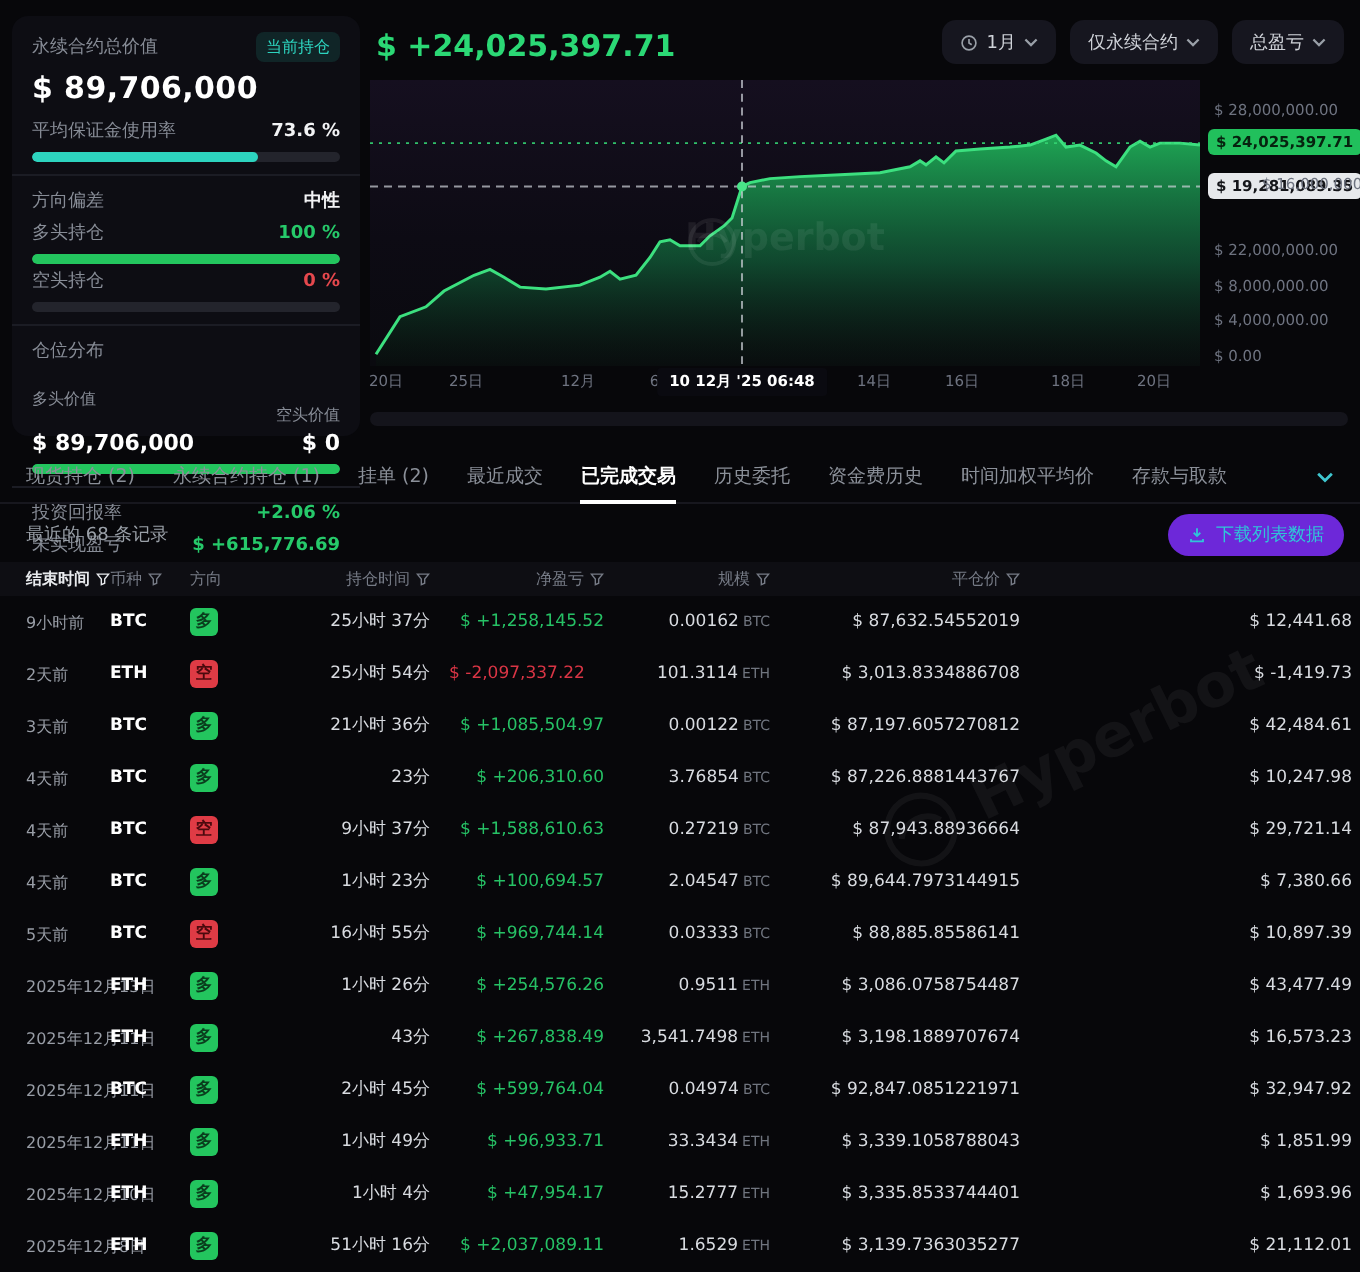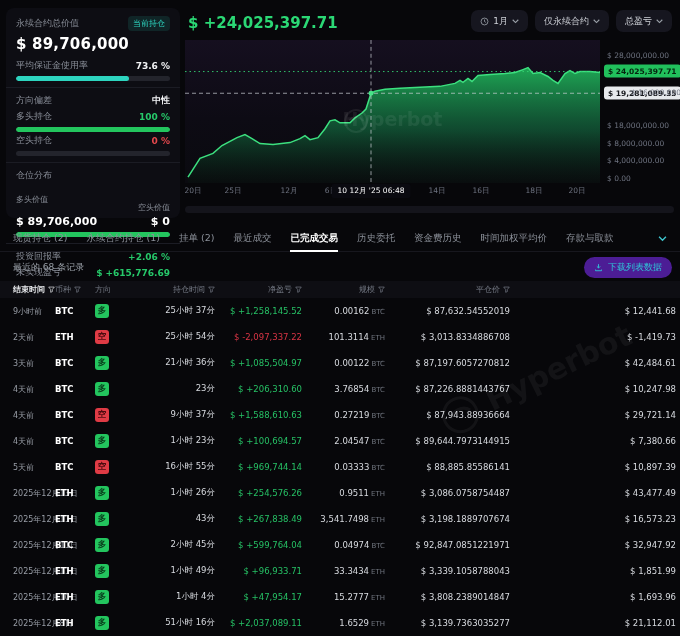--- a/index.html
+++ b/index.html
@@ -55,58 +55,58 @@
   .yaxis { position:absolute; left:601px; top:40px; width:79px; height:143px; font-size:7.5px; color:#6e7380; }
   .ylab { position:absolute; left:6px; transform:translateY(-50%); white-space:nowrap; }
   .ybadge {
     position:absolute; left:3px; transform:translateY(-50%); white-space:nowrap;
     font-size:7.5px; font-weight:bold; padding:2px 4px; border-radius:3px;
   }
   .ybadge.green { background:#21c05c; color:#06230f; }
   .ybadge.white { background:#e7e9ec; color:#15161a;text-align:right; }
   .xlabels { position:absolute; left:185px; top:186px; width:415px; height:16px; font-size:7.5px; color:#6e7380; }
   .xlab { position:absolute; transform:translateX(-50%); white-space:nowrap; }
-  .xlab.cross { color:#fff; font-weight:normal; background:#0a0a10; padding:2px 6px; border-radius:2px; top:-2px; }
+  .xlab.cross { color:#fff; font-weight:bold; background:#0a0a10; padding:2px 6px; border-radius:2px; top:-2px; }
   .scrollstrip { position:absolute; left:185px; top:206px; width:489px; height:7px; background:#14141b; border-radius:4px; }
 
   
   .tabs {
     position:absolute; left:0; top:226px; width:680px; height:26px;
     display:flex; align-items:stretch; gap:19px; padding:0 13px;
     border-bottom:1px solid #17171e; font-size:9.5px; color:#8b9099;
   }
   .tab { display:flex; align-items:center; position:relative; cursor:pointer; white-space:nowrap; }
   .tab.active { color:#fff; font-weight:bold; }
   .tab.active::after { content:""; position:absolute; left:0; right:0; bottom:-1px; height:2px; background:#fff; }
   .tabchev { margin-left:auto; display:flex; align-items:center; color:#3fc6cf; }
 
   
   .recordsbar { position:absolute; left:13px; right:8px; top:256px; height:22px; display:flex; justify-content:space-between; align-items:center; }
   .summary { font-size:9px; color:#9aa0a8; }
   .dl {
-    display:flex; align-items:center; gap:5px; background:#4c1d95; color:#2fc6d8;
+    display:flex; align-items:center; gap:5px; background:#6d28d9; color:#2fc6d8;
     border-radius:12px; padding:4px 10px; font-size:9px; cursor:pointer;
   }
 
   
   .gridcols { display:grid; grid-template-columns:42px 40px 30px 90px 87px 83px 125px 166px; padding:0 4px 0 13px; align-items:center; }
   .thead { position:absolute; left:0; top:281px; width:680px; height:17px; background:#0e0e13; font-size:8px; color:#767b86; }
   .th { display:flex; align-items:center; gap:3px; white-space:nowrap; }
   .th.r { justify-content:flex-end; }
   .th.sorted { color:#e8eaed; font-weight:bold; }
   .tbody { position:absolute; left:0; top:298px; width:680px; bottom:0; overflow:hidden; }
   .tr { height:26px; font-size:8.5px; }
   .c { white-space:nowrap; }
   .c.r { text-align:right; }
   .cell-time { color:#989da6; font-size:8px; }
   .cell-coin { color:#fff; font-weight:bold; }
   .badge { display:inline-flex; width:14px; height:14px; align-items:center; justify-content:center; border-radius:3px; font-size:8.5px; font-weight:bold; }
   .badge.long { background:#23c55e; color:#0a3d1d; }
   .badge.short { background:#df3b45; color:#4b0a0e; }
-  .cell-pnl.pos { color:#26c165; } .cell-pnl.neg { color:#d93545; }
+  .cell-pnl.pos { color:#26c165; } .cell-pnl.neg { color:#d93545;text-align:center; }
   .cell-dur,.cell-price,.cell-fee,.cell-size { color:#d8dbe0; }
   .unit { color:#70757f; font-size:7px; margin-left:2px; }
   .wm-table {
     position:absolute; right:40px; top:60px; transform:rotate(-26deg);
     display:flex; align-items:center; gap:10px; color:rgba(255,255,255,.05);
     font-size:30px; font-weight:bold; pointer-events:none;
   }
 </style>
 </head>
 <body>
@@ -218,21 +218,21 @@
       </svg>
     <span>Hyperbot</span>
   </div>
 </div>
 
 <div class="yaxis">
   <span class="ylab" style="top:15px;">$ 28,000,000.00</span>
   <span class="ybadge green" style="top:31px;">$ 24,025,397.71</span>
   <span class="ybadge white" style="top:53px;">$ 19,281,089.35</span>
   <span class="ylab" style="top:52px;margin-left:24px;">$ 16,000,000.00</span>
-  <span class="ylab" style="top:85px;">$ 18,000,000.00</span>
+  <span class="ylab" style="top:85px;">$ 22,000,000.00</span>
   <span class="ylab" style="top:103px;text-align:center;">$ 8,000,000.00</span>
   <span class="ylab" style="top:120px;">$ 4,000,000.00</span>
   <span class="ylab" style="top:138px;">$ 0.00</span>
 </div>
 
 <div class="xlabels">
   <span class="xlab" style="left:8px;">20日</span>
   <span class="xlab" style="left:48px;">25日</span>
   <span class="xlab" style="left:104px;">12月</span>
   <span class="xlab" style="left:146px;">6日</span>
@@ -432,21 +432,21 @@
       <div class="c cell-price r">$ 3,339.1058788043</div>
       <div class="c cell-fee r">$ 1,851.99</div>
     </div>
     <div class="tr gridcols">
       <div class="c cell-time">2025年12月10日</div>
       <div class="c cell-coin">ETH</div>
       <div class="c cell-side"><span class="badge long">多</span></div>
       <div class="c cell-dur r">1小时 4分</div>
       <div class="c cell-pnl pos r">$ +47,954.17</div>
       <div class="c cell-size r"><span><span>15.2777</span><span class="unit">ETH</span></span></div>
-      <div class="c cell-price r">$ 3,808.2389014847</div>
+      <div class="c cell-price r">$ 3,335.8533744401</div>
       <div class="c cell-fee r">$ 1,693.96</div>
     </div>
     <div class="tr gridcols">
       <div class="c cell-time">2025年12月8日</div>
       <div class="c cell-coin">ETH</div>
       <div class="c cell-side"><span class="badge long">多</span></div>
       <div class="c cell-dur r">51小时 16分</div>
       <div class="c cell-pnl pos r">$ +2,037,089.11</div>
       <div class="c cell-size r"><span><span>1.6529</span><span class="unit">ETH</span></span></div>
       <div class="c cell-price r">$ 3,139.7363035277</div>

